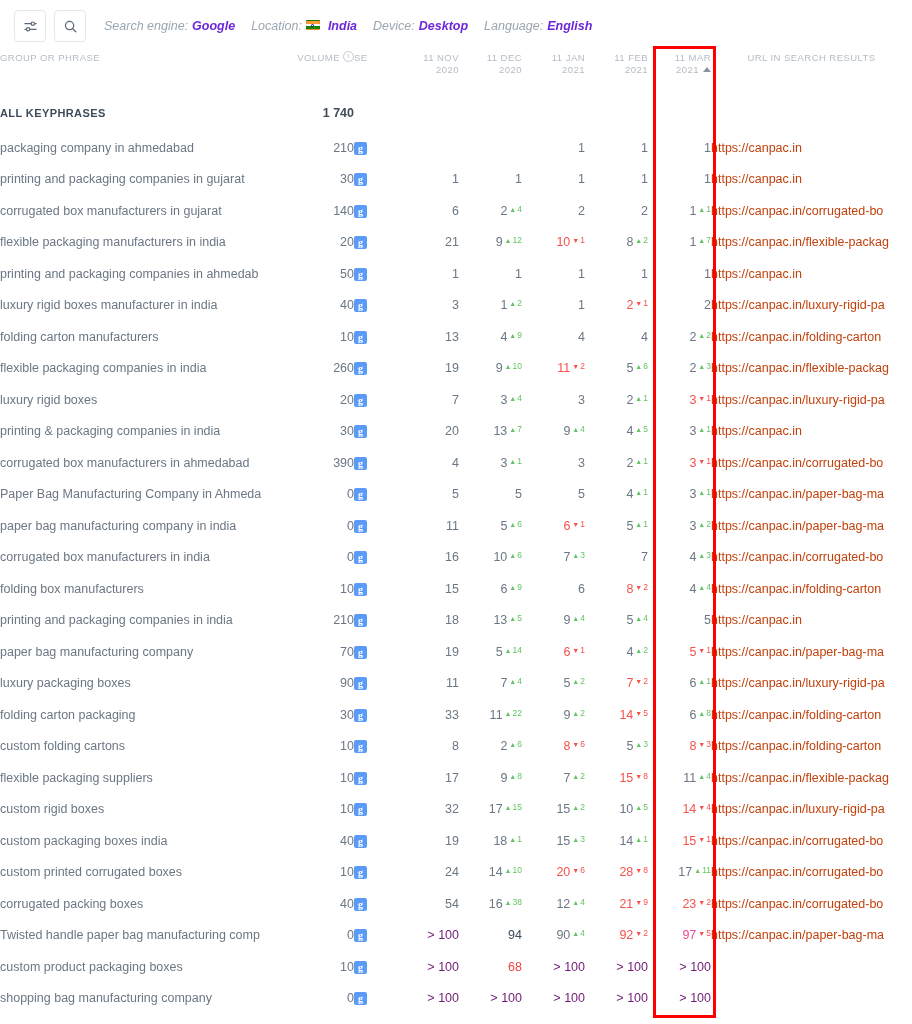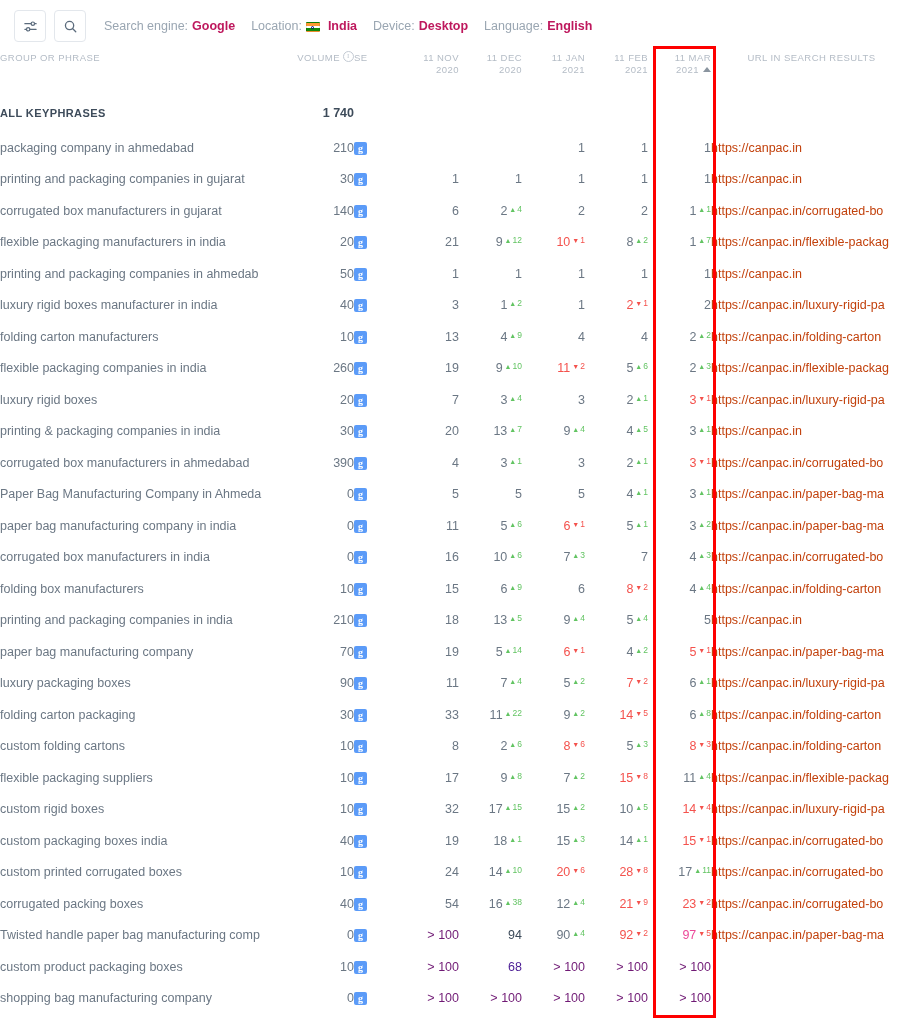--- a/index.html
+++ b/index.html
@@ -29,22 +29,22 @@
     cursor:pointer;
   }
   .icon-btn svg{display:block;}
   .filters{
     display:flex;align-items:center;
     margin-left:10px;
     font-size:12.5px;
     color:#9aa6b2;
     white-space:nowrap;
   }
-  .filter{margin-right:16px;display:flex;align-items:center;}
-  .filter b{color:#be185d;font-weight:700;margin-left:4px;}
+  .filter{margin-right:16px;display:flex;font-style:italic;}
+  .filter b{color:#6d28d9;font-weight:700;margin-left:4px;}
   .flag{
     display:inline-block;width:14px;height:10px;
     margin:0 4px 0 4px;border-radius:1px;overflow:hidden;
     position:relative;top:1px;
     background:linear-gradient(to bottom,#ff9933 0 33.3%,#ffffff 33.3% 66.6%,#138808 66.6% 100%);
     border:1px solid rgba(0,0,0,.08);
     box-sizing:border-box;
   }
   .flag::after{
     content:"";position:absolute;left:50%;top:50%;
@@ -528,21 +528,21 @@
         <td class="c-rank"><span>90</span><span class="delta up"><span class="arw">▲</span>4</span></td>
         <td class="c-rank"><span style="color: rgb(244, 82, 77);">92</span><span class="delta down"><span class="arw">▼</span>2</span></td>
         <td class="c-rank"><span style="color: #ec4899;">97</span><span class="delta down"><span class="arw">▼</span>5</span></td>
         <td class="c-url"><a class="url" href="#">https://canpac.in/paper-bag-ma</a></td>
       </tr>
       <tr>
         <td class="c-phrase">custom product packaging boxes</td>
         <td class="c-vol">10</td>
         <td class="c-se"><span class="g-badge">g</span></td>
         <td class="c-rank"><span class="muted">&gt; 100</span></td>
-        <td class="c-rank"><span style="color: #4c1d95;">68</span></td>
+        <td class="c-rank"><span style="color: #ef4444;">68</span></td>
         <td class="c-rank"><span class="muted">&gt; 100</span></td>
         <td class="c-rank"><span class="muted">&gt; 100</span></td>
         <td class="c-rank"><span class="muted">&gt; 100</span></td>
         <td class="c-url"></td>
       </tr>
       <tr>
         <td class="c-phrase">shopping bag manufacturing company</td>
         <td class="c-vol">0</td>
         <td class="c-se"><span class="g-badge">g</span></td>
         <td class="c-rank"><span class="muted">&gt; 100</span></td>

